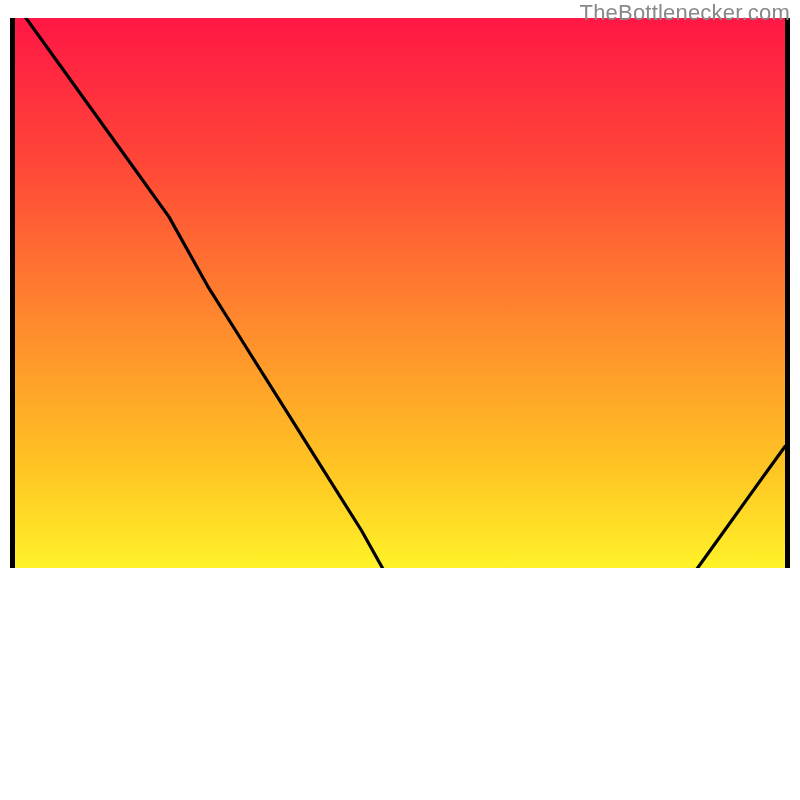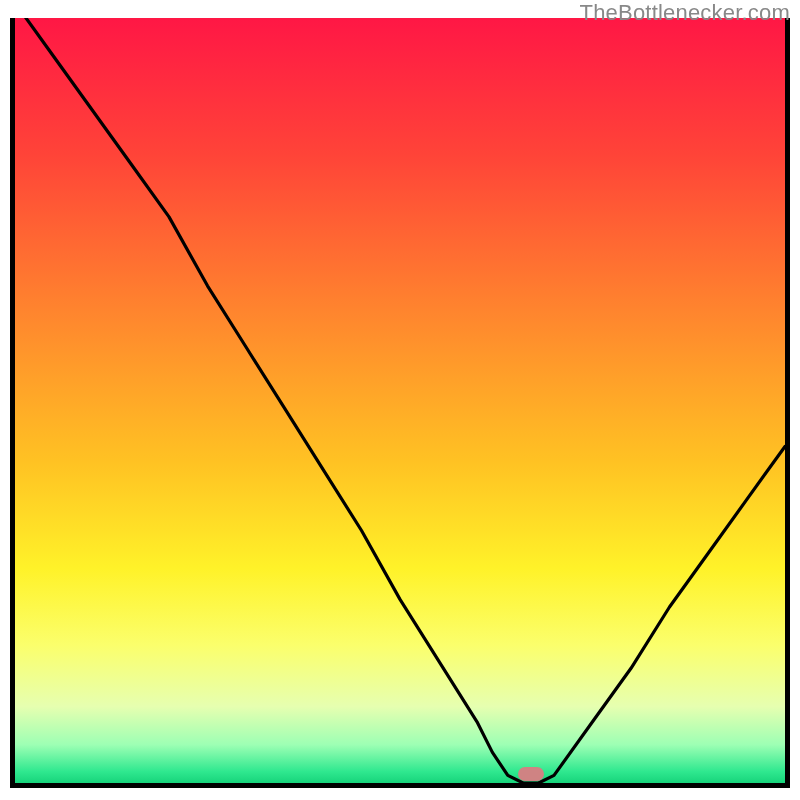--- a/index.html
+++ b/index.html
@@ -3,21 +3,21 @@
 <meta charset="utf-8">
 <style>
   body {
     margin: 0;
     padding: 0;
     background: #ffffff;
     font-family: Arial, Helvetica, sans-serif;
   }
   .chart-container {
     width: 800px;
-    height: 800px;
+    height: 568px;
     position: relative;
   }
   .attribution {
     position: absolute;
     top: 0;
     right: 10px;
     color: #888888;
     font-size: 22px;
     letter-spacing: 0.2px;
     z-index: 10;

